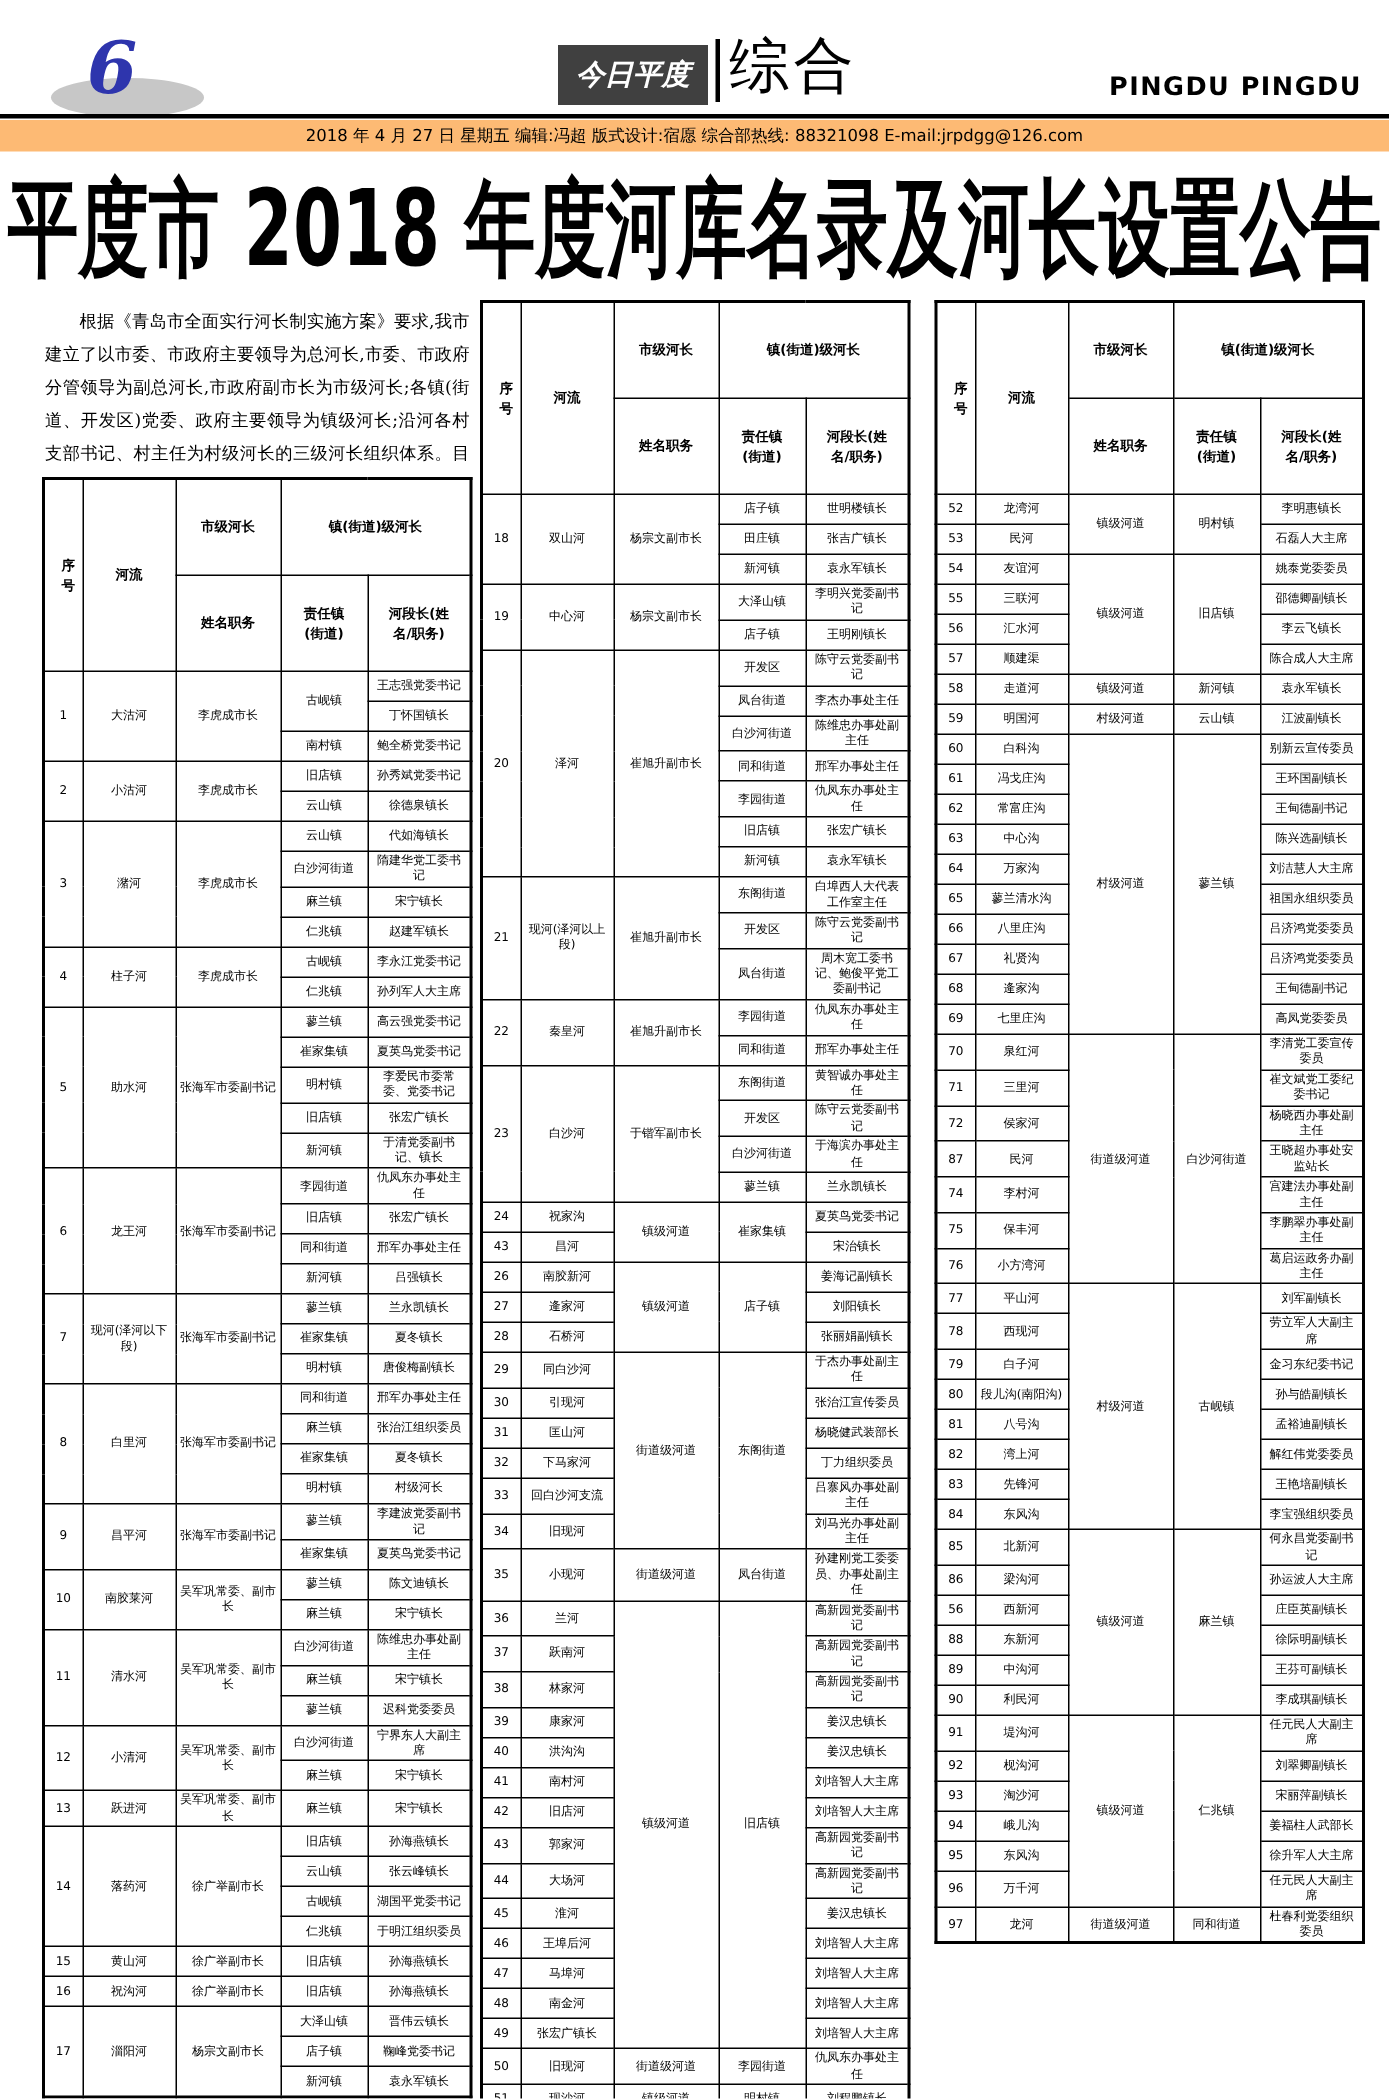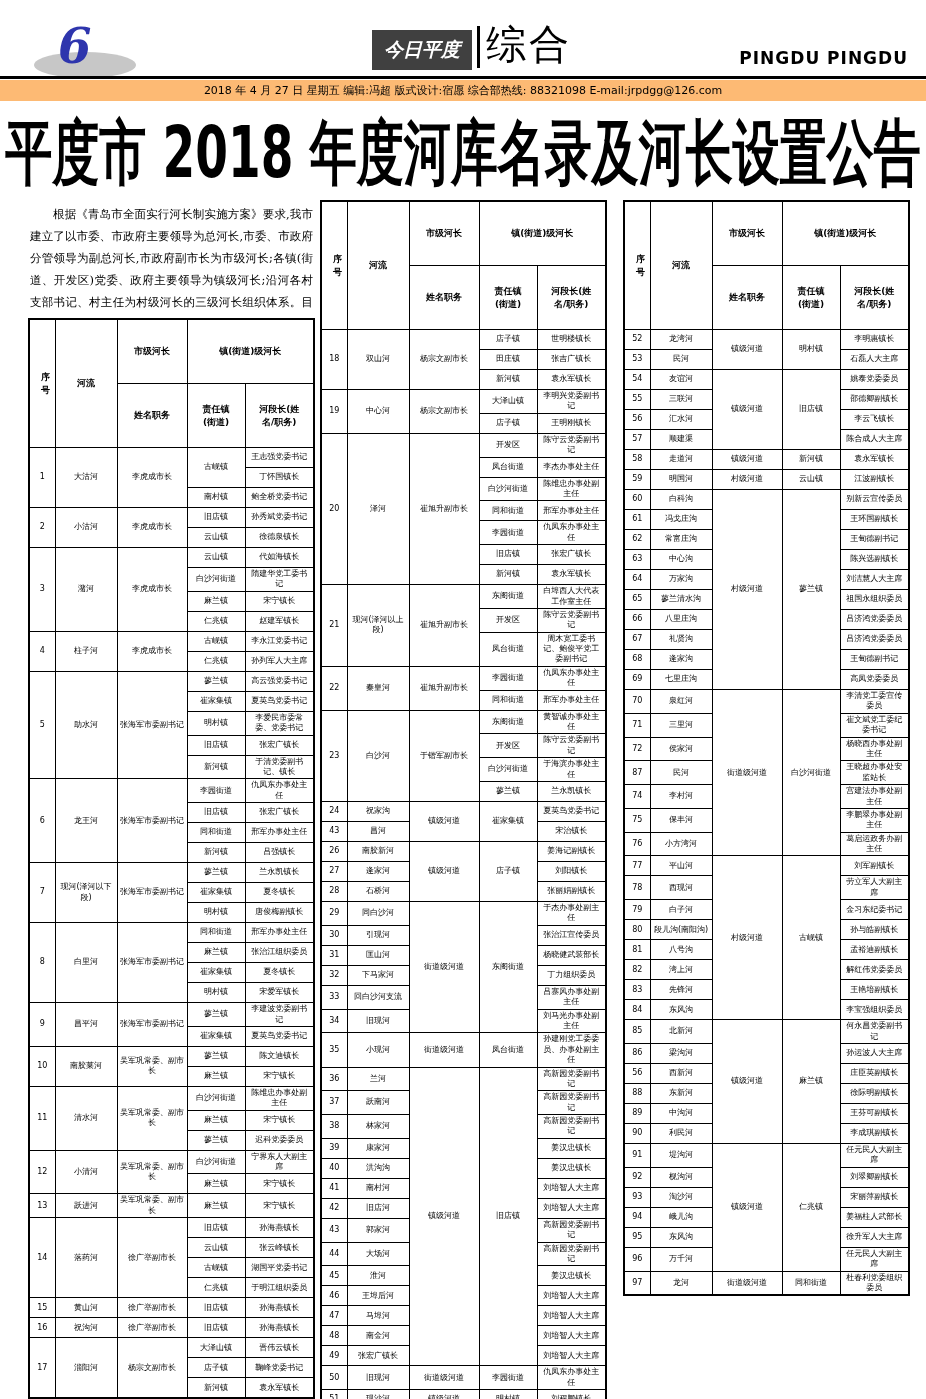--- a/index.html
+++ b/index.html
@@ -208,21 +208,21 @@
       <tr>
         <td>麻兰镇</td>
         <td>张治江组织委员</td>
       </tr>
       <tr>
         <td>崔家集镇</td>
         <td>夏冬镇长</td>
       </tr>
       <tr>
         <td>明村镇</td>
-        <td>宋爱军镇长</td>
+        <td>村级河长</td>
       </tr>
       <tr>
         <td rowspan="2">9</td>
         <td rowspan="2">昌平河</td>
         <td rowspan="2">张海军市委副书记</td>
         <td>蓼兰镇</td>
         <td>李建波党委副书记</td>
       </tr>
       <tr>
         <td>崔家集镇</td>

